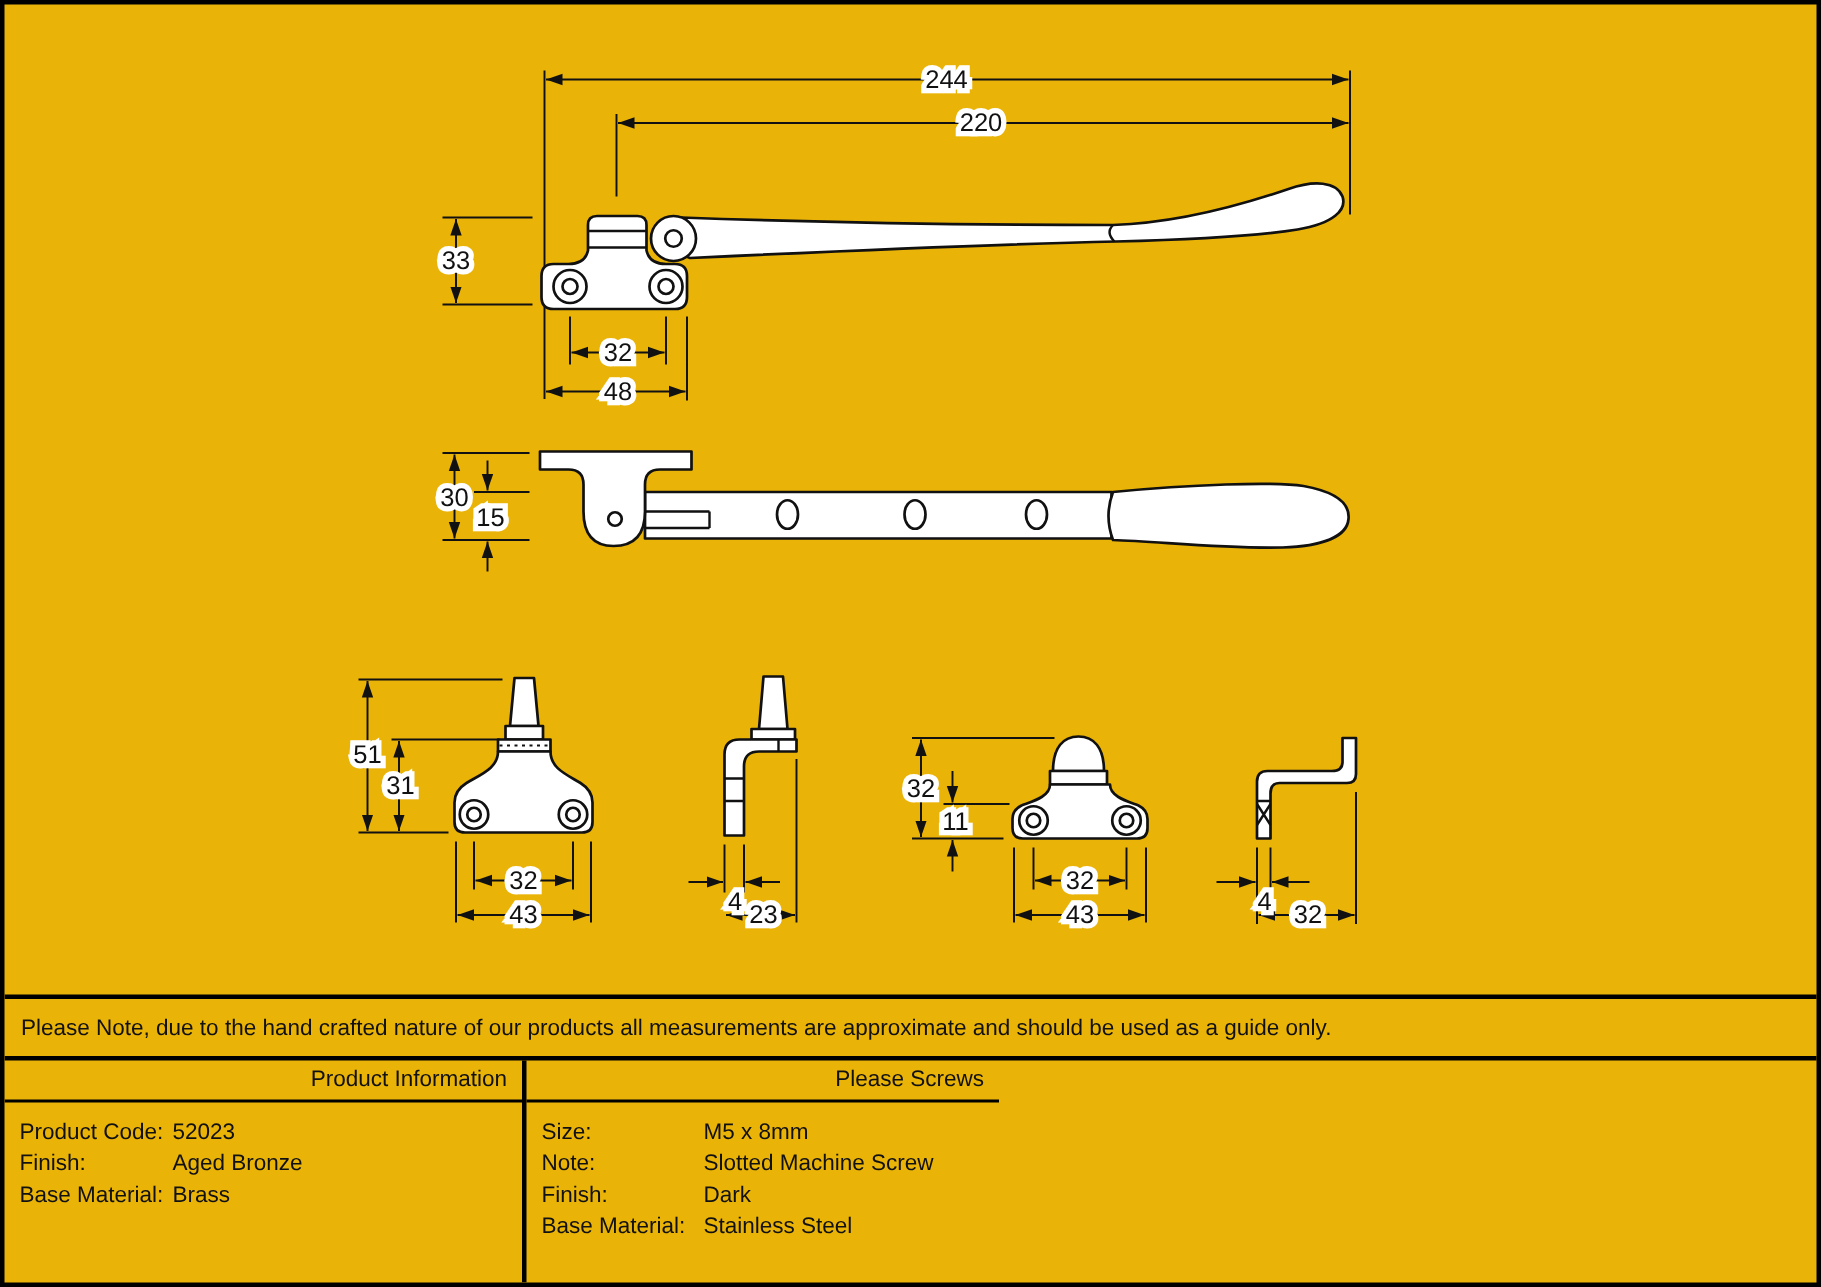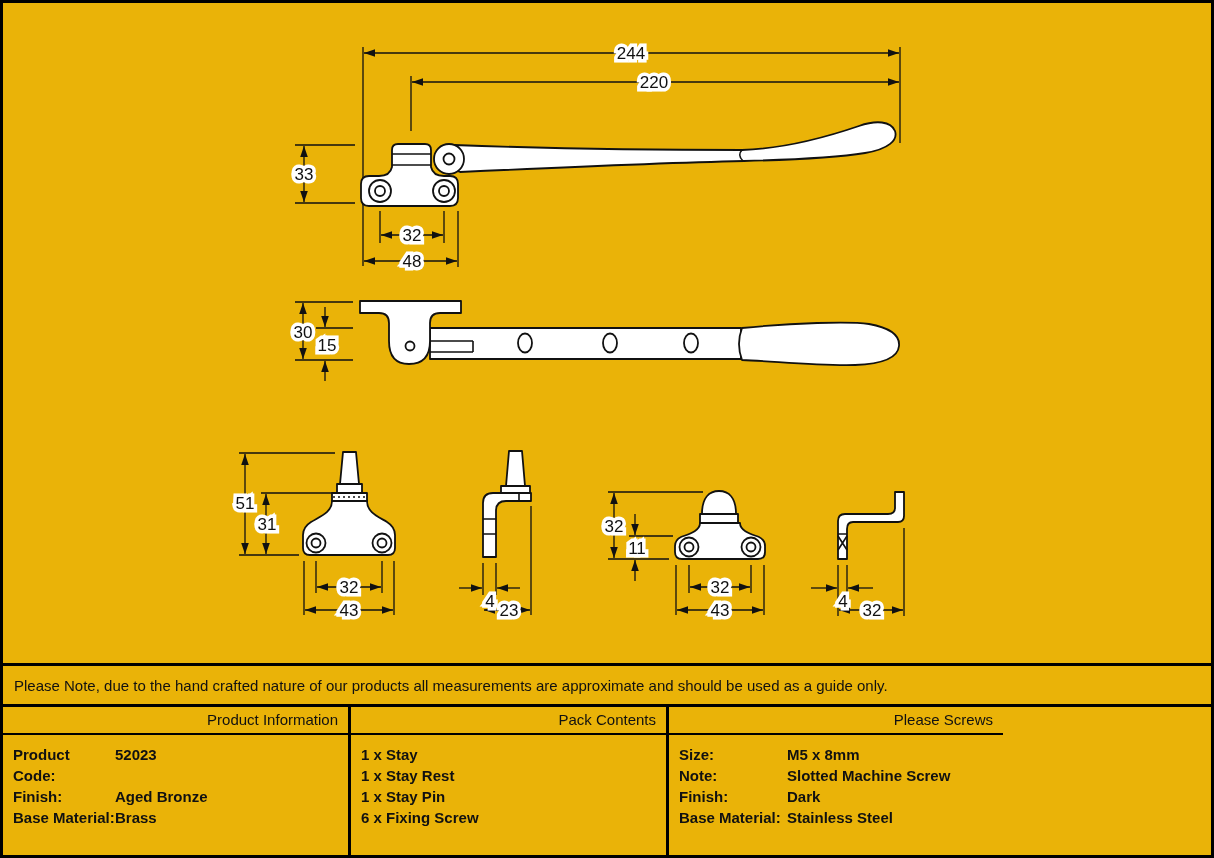--- a/index.html
+++ b/index.html
@@ -27,21 +27,21 @@
   .info-table{
     position:absolute;top:704px;left:0;width:1208px;bottom:0;
     display:grid;grid-template-columns:345px 318px 337px 1fr;
   }
   .col{display:flex;flex-direction:column;min-width:0;}
   .col + .col{border-left:3px solid #000;}
   .cell-header{
     height:20px;border-bottom:2px solid #000;
     padding:4px 10px 2px;font-size:15px;flex:0 0 auto;text-align:right;
   }
-  .cell-body{padding:9px 10px 0;font-size:15px;line-height:21px;flex:1;font-weight:bold;}
+  .cell-body{padding:9px 10px 0;font-size:15px;line-height:21px;flex:1;}
   .kv{display:flex;}
   .kv .k{flex:0 0 102px;}
   .col-fixing .kv .k{flex:0 0 108px;}
   .logo-cell{display:flex;align-items:center;justify-content:center;}
 </style>
 </head>
 <body>
 
 <div class="page">
 
@@ -206,29 +206,20 @@
           <span class="k">Finish:</span>
           <span class="v">Aged Bronze</span>
         </div>
         <div class="kv">
           <span class="k">Base Material:</span>
           <span class="v">Brass</span>
         </div>
       </div>
     </div>
 
-    <div class="col">
-      <div class="cell-header">Pack Contents</div>
-      <div class="cell-body">
-        <div>1 x Stay</div>
-        <div>1 x Stay Rest</div>
-        <div>1 x Stay Pin</div>
-        <div>6 x Fixing Screw</div>
-      </div>
-    </div>
 
     <div class="col col-fixing">
       <div class="cell-header">Please Screws</div>
       <div class="cell-body">
         <div class="kv">
           <span class="k">Size:</span>
           <span class="v">M5 x 8mm</span>
         </div>
         <div class="kv">
           <span class="k">Note:</span>

